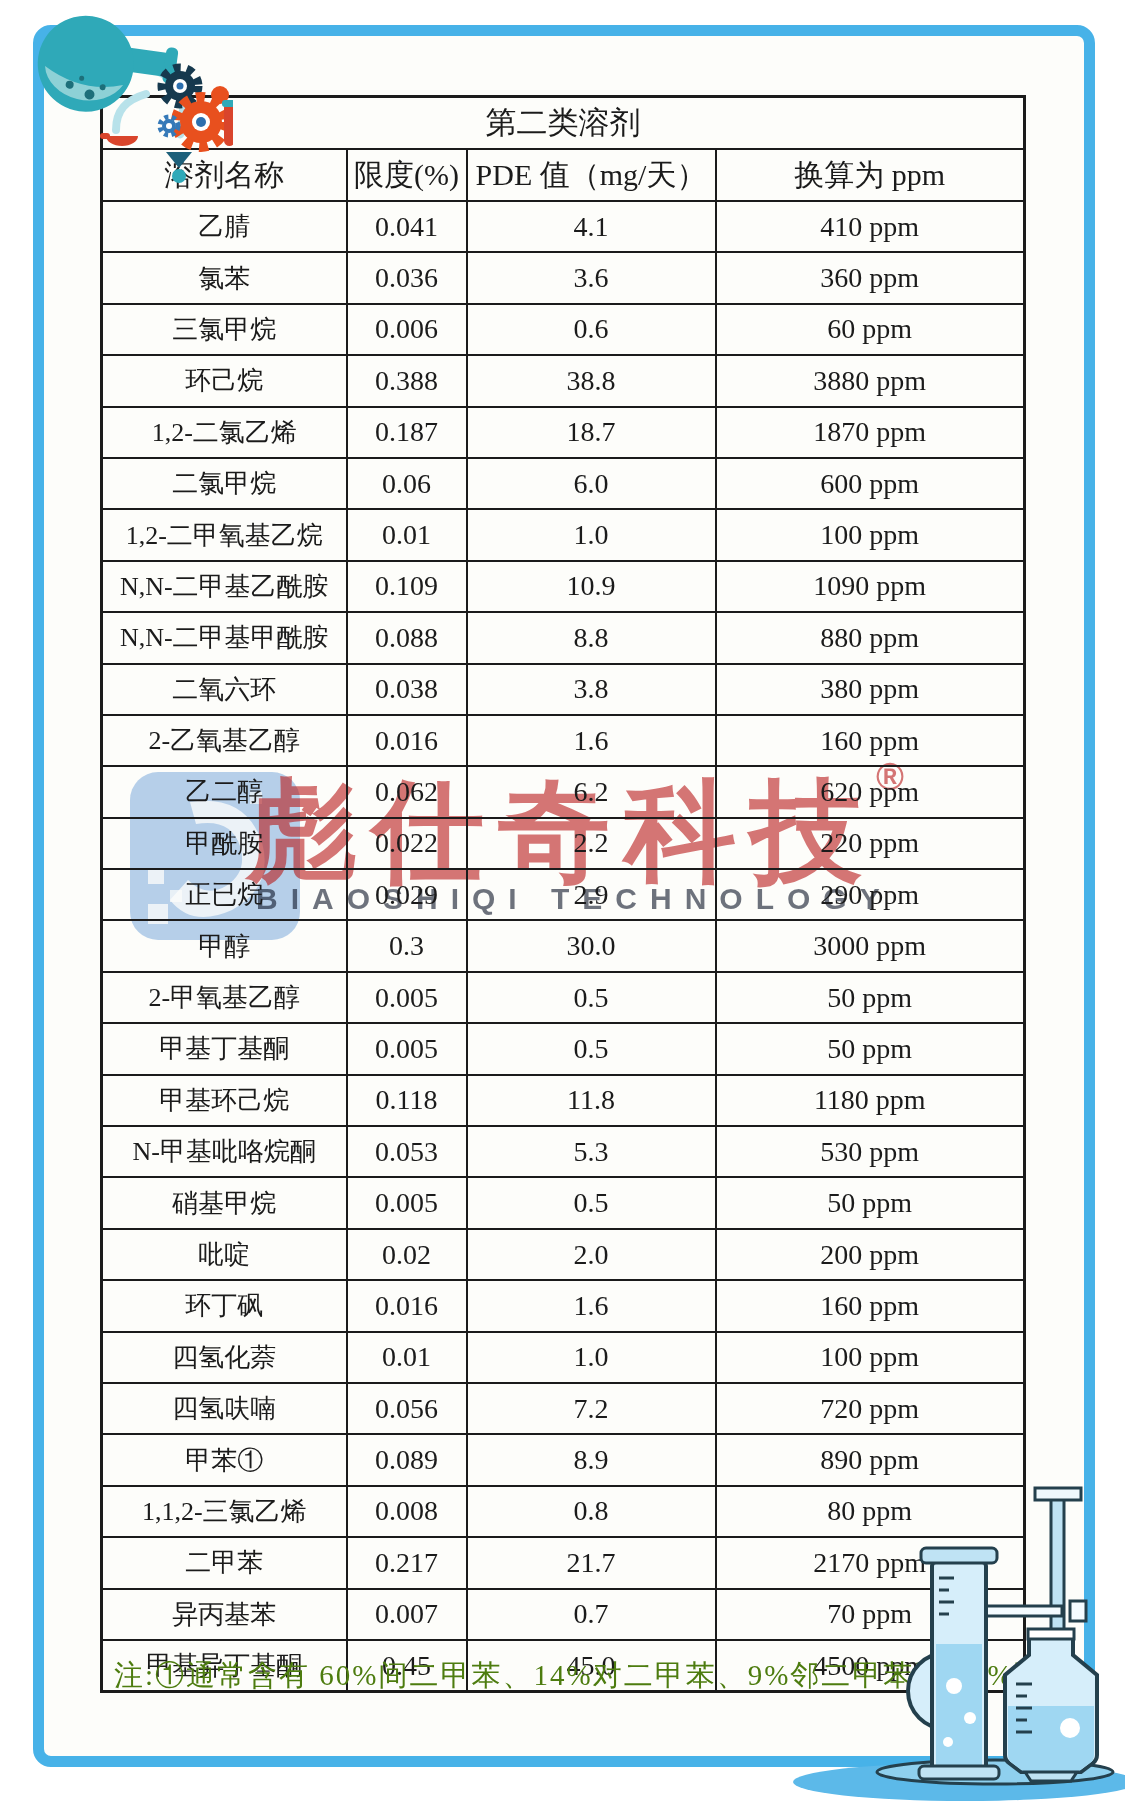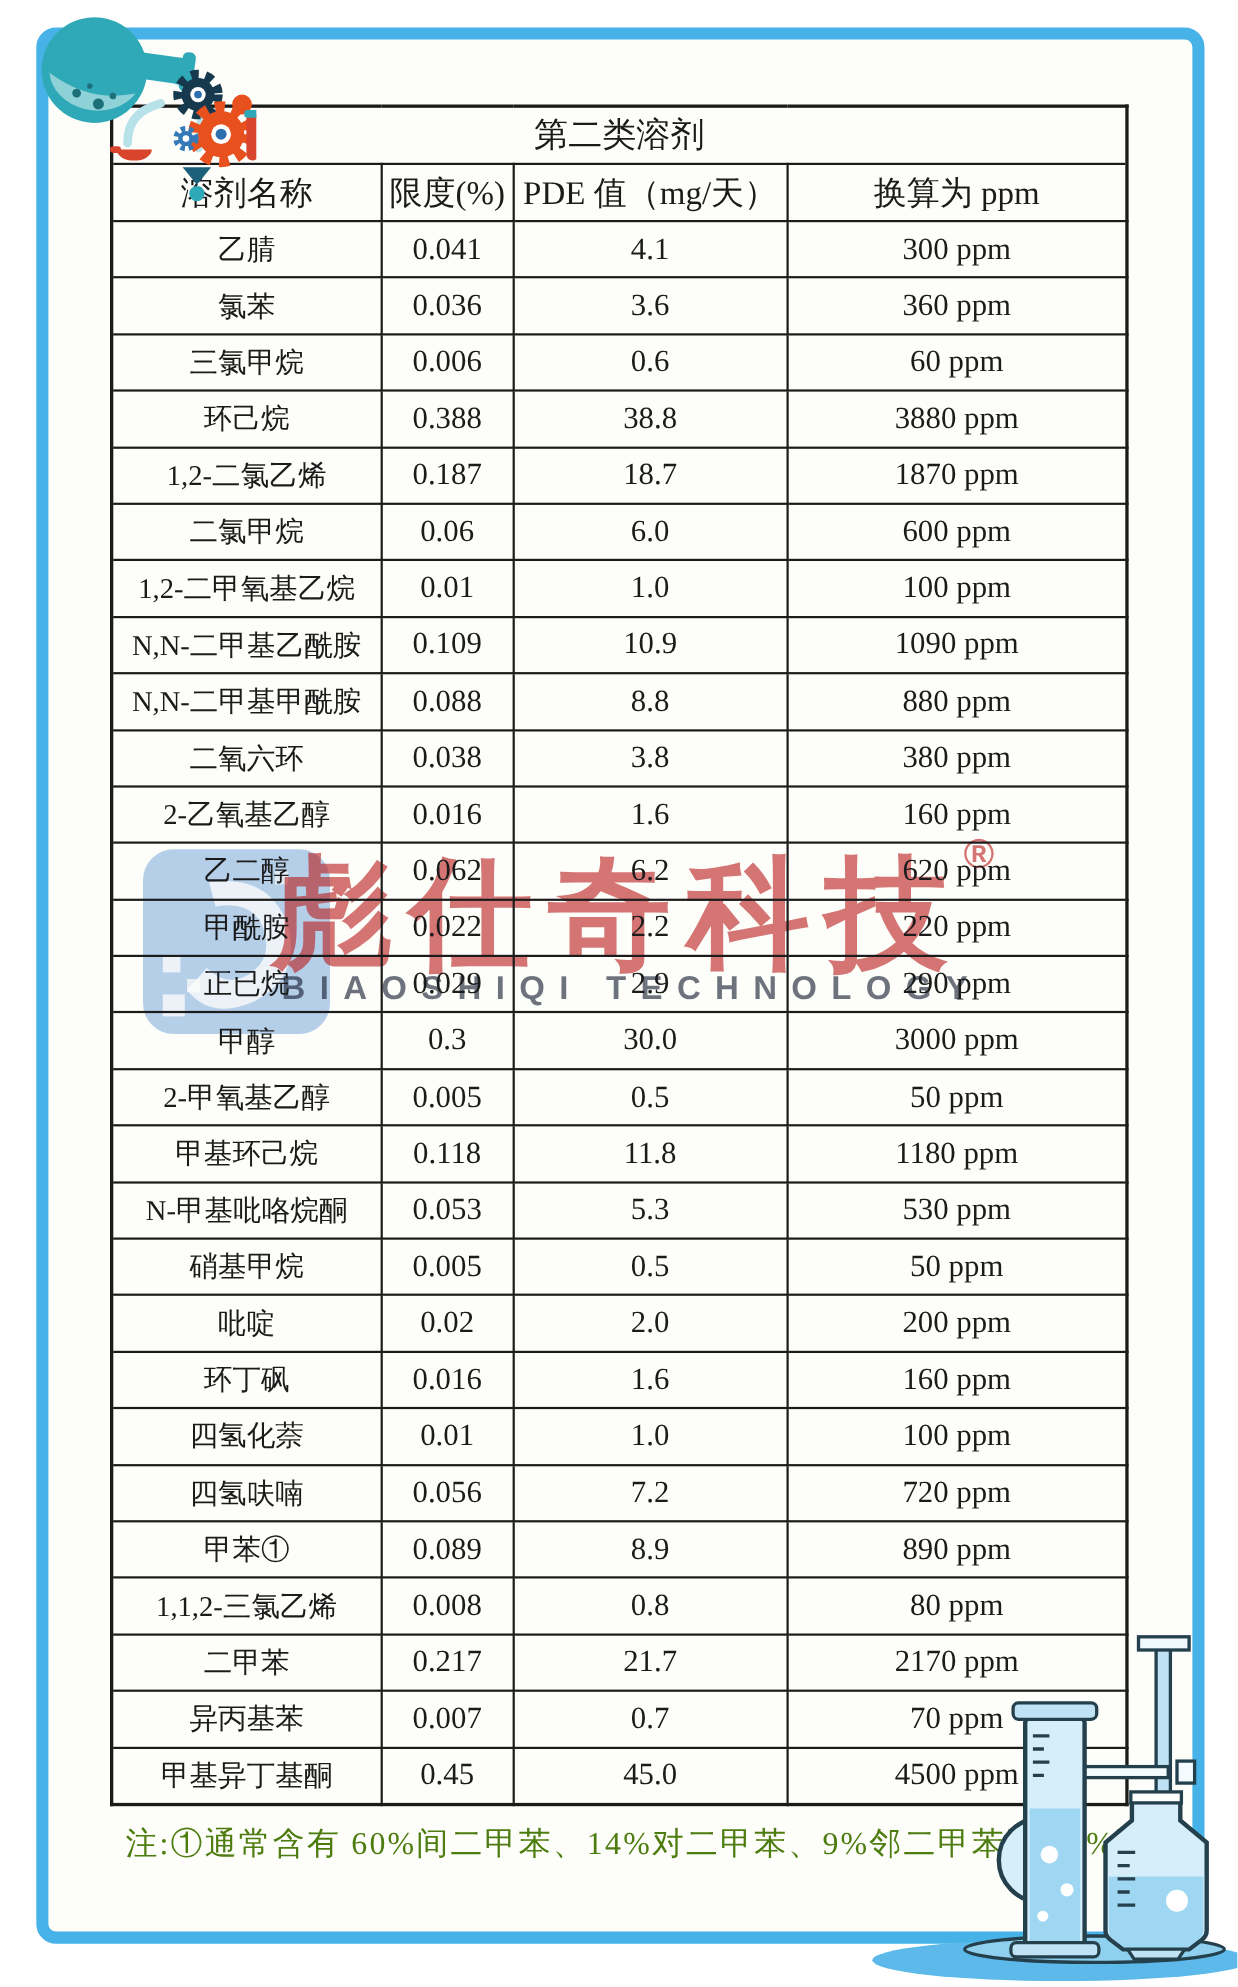--- a/index.html
+++ b/index.html
@@ -94,21 +94,21 @@
         <th>限度(%)</th>
         <th>PDE 值（mg/天）</th>
         <th>换算为 ppm</th>
       </tr>
     </thead>
     <tbody>
         <tr>
           <td class="c-name">乙腈</td>
           <td class="c-num">0.041</td>
           <td class="c-num">4.1</td>
-          <td class="c-num">300 ppm</td>
+          <td class="c-num">410 ppm</td>
         </tr>
         <tr>
           <td class="c-name">氯苯</td>
           <td class="c-num">0.036</td>
           <td class="c-num">3.6</td>
           <td class="c-num">360 ppm</td>
         </tr>
         <tr>
           <td class="c-name">三氯甲烷</td>
           <td class="c-num">0.006</td>
@@ -182,20 +182,26 @@
           <td class="c-num">290 ppm</td>
         </tr>
         <tr>
           <td class="c-name">甲醇</td>
           <td class="c-num">0.3</td>
           <td class="c-num">30.0</td>
           <td class="c-num">3000 ppm</td>
         </tr>
         <tr>
           <td class="c-name">2-甲氧基乙醇</td>
+          <td class="c-num">0.005</td>
+          <td class="c-num">0.5</td>
+          <td class="c-num">50 ppm</td>
+        </tr>
+        <tr>
+          <td class="c-name">甲基丁基酮</td>
           <td class="c-num">0.005</td>
           <td class="c-num">0.5</td>
           <td class="c-num">50 ppm</td>
         </tr>
         <tr>
           <td class="c-name">甲基环己烷</td>
           <td class="c-num">0.118</td>
           <td class="c-num">11.8</td>
           <td class="c-num">1180 ppm</td>
         </tr>

